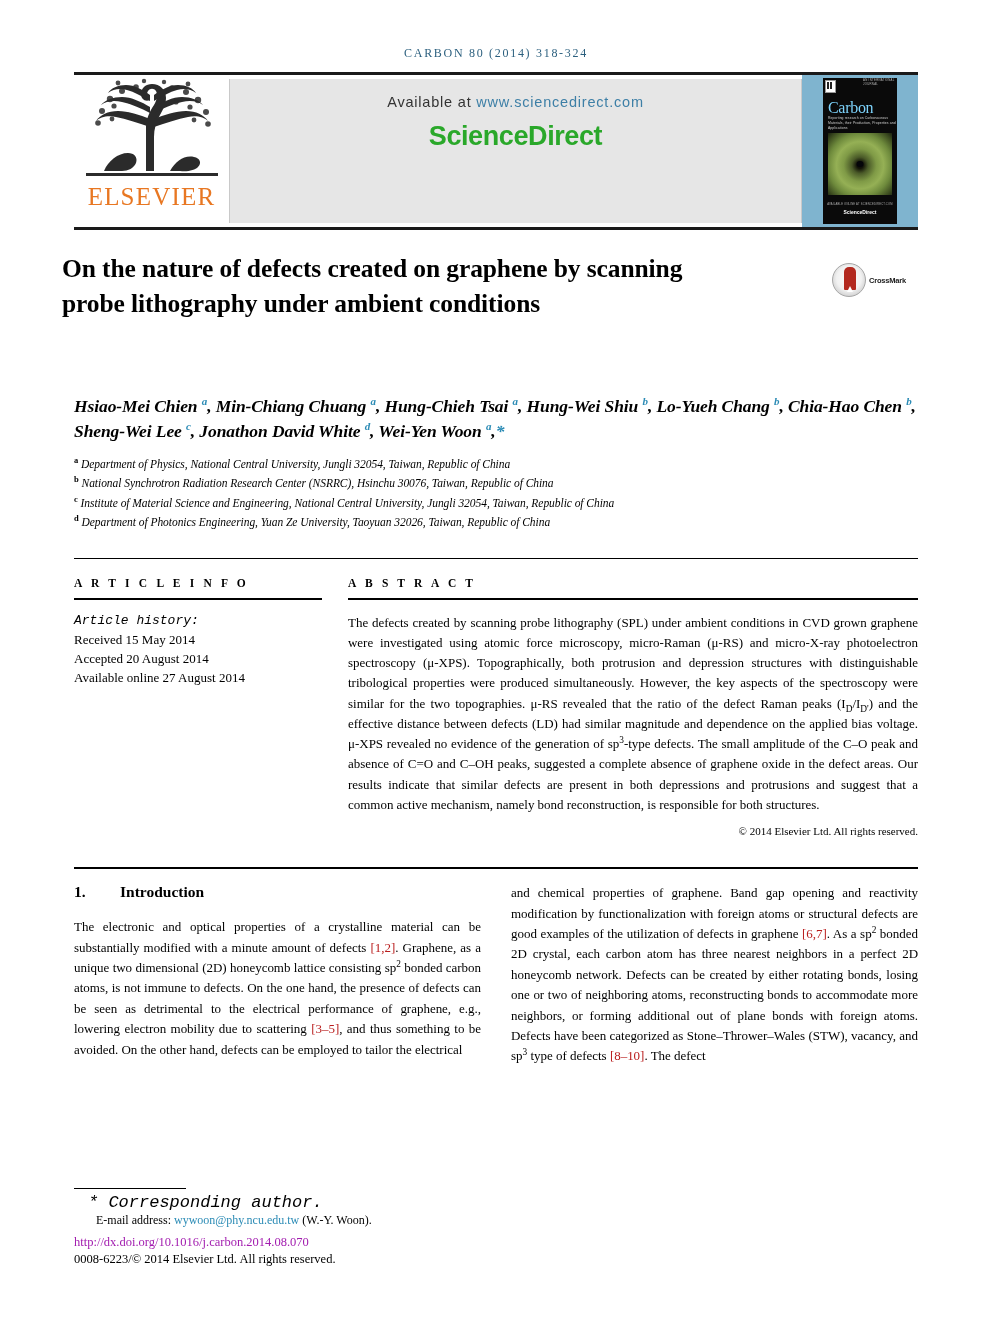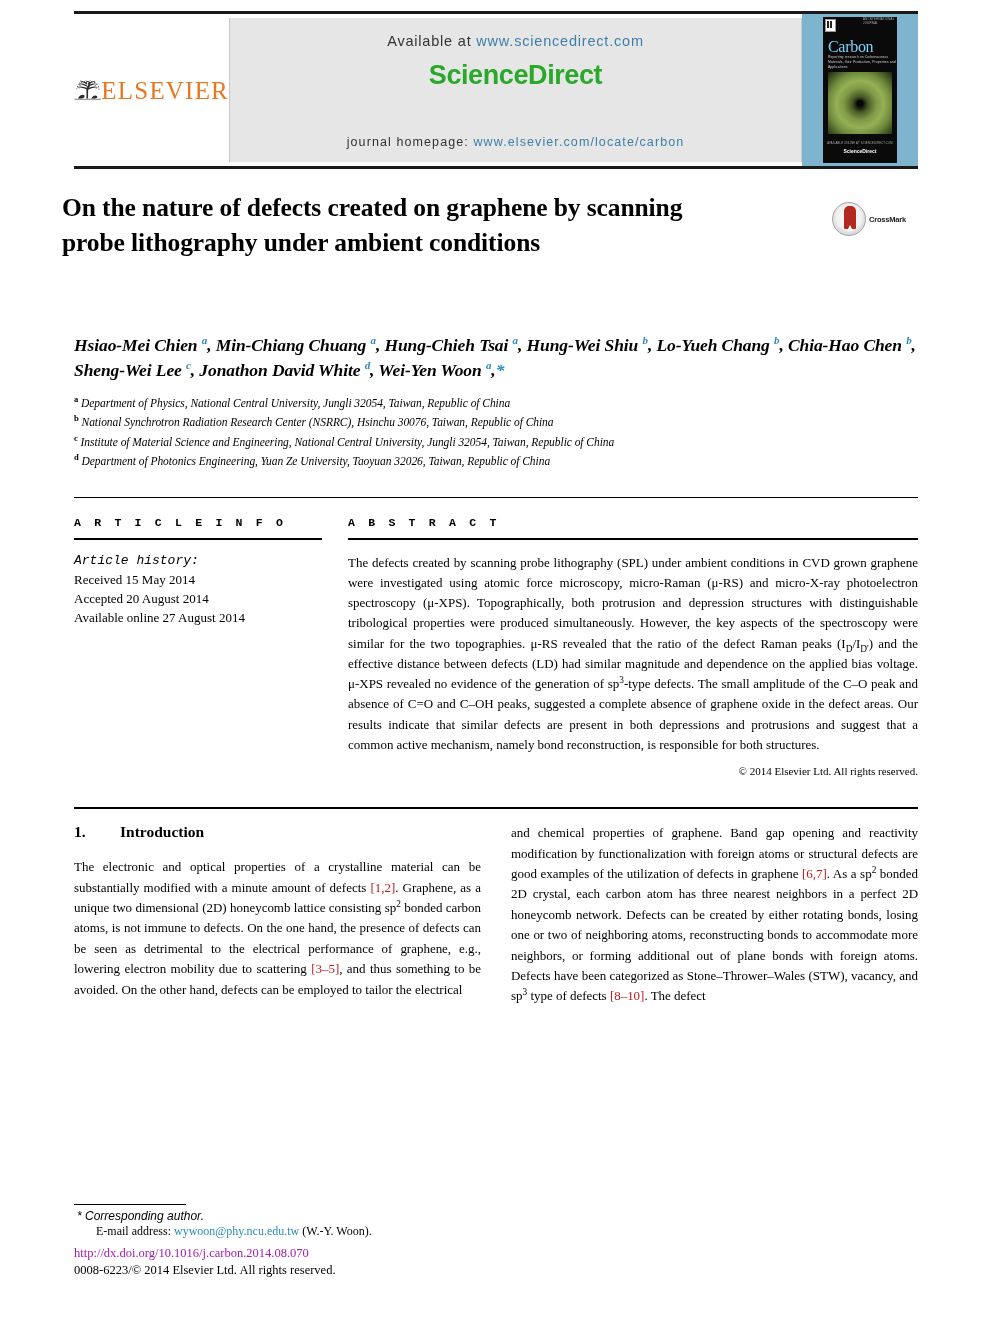--- a/index.html
+++ b/index.html
@@ -41,20 +41,21 @@
     border-bottom: 3px solid #1a1a1a;
     height: 158px;
     display: flex;
     align-items: stretch;
     position: relative;
   }
   .elsevier-block {
     width: 155px;
     flex: 0 0 155px;
     display: flex;
+    flex-direction: column;
     align-items: center;
     justify-content: flex-start;
     padding-top: 0;
     background: #fff;
   }
   .tree-svg { display:block; }
   .elsevier-word {
     font-family: "Liberation Serif", serif;
     font-size: 25px;
     letter-spacing: 1.2px;
@@ -273,21 +274,21 @@
     margin: 26px 74px 0 74px;
     border-top: 1px solid #000;
     padding-top: 18px;
     display: flex;
     gap: 26px;
   }
   .col-info { width: 248px; flex: 0 0 248px; }
   .col-abs  { flex: 1 1 auto; }
 
   .sec-label {
-    font-family: Liberation Mono, monospace;
+    font-family: Liberation Serif, serif;
     font-size: 11.5px;
     font-weight: bold;
     letter-spacing: 3.2px;
     margin: 0 0 9px 0;
   }
   .rule-thick { border-top: 2.5px solid #000; margin-bottom: 13px; }
 
   .hist-title {
     font-family: Liberation Mono, monospace;
     font-style: italic;
@@ -348,24 +349,24 @@
     left: 74px;
     bottom: 56px;
     width: 420px;
   }
   .fn-rule {
     width: 112px;
     border-top: 1px solid #000;
     margin-bottom: 4px;
   }
   .fn-corr {
-    font-family: Liberation Sans, sans-serif;
+    font-family: Liberation Mono, monospace;
     font-style: italic;
-    font-size: 12px;
-    margin-left: 3px;
+    font-size: 17px;
+    margin-left: 14px;
   }
   .fn-email {
     font-family: "Liberation Serif", serif;
     font-size: 12px;
     margin-left: 22px;
     margin-top: 1px;
   }
   .fn-email .mail { color: #2b8bb5; }
   .fn-doi {
     font-family: "Liberation Serif", serif;
@@ -379,20 +380,23 @@
     margin-top: 2px;
   }
   sup.sup { font-size: 0.72em; vertical-align: super; line-height: 0; }
   sub.sub { font-size: 0.72em; vertical-align: sub; line-height: 0; }
 </style>
 </head>
 <body>
 
 <div class="page">
 
+  <div class="running-head">
+    <span class="rh-inner">CARBON 80 (2014) 318-324</span>
+  </div>
 
   <div class="masthead">
 
     <div class="elsevier-block">
       <svg class="tree-svg" width="136" height="108" viewBox="0 0 136 108">
         <g fill="#2b2b2b">
           <path d="M62 96 L62 52 C62 44 66 36 70 30 C73 25 74 20 72 16 C70 13 66 13 64 16 C62 19 63 23 66 25 C61 27 57 24 57 19 C57 13 62 9 68 9 C76 9 82 15 82 23 C82 30 78 36 75 42 C72 48 70 54 70 62 L70 96 Z"></path>
           <path d="M66 44 C56 40 44 36 34 36 C24 36 16 40 12 46 C16 42 24 40 32 42 C42 44 54 48 66 52 Z"></path>
           <path d="M70 44 C80 40 92 36 102 36 C112 36 120 40 124 46 C120 42 112 40 104 42 C94 44 82 48 70 52 Z"></path>
           <path d="M66 32 C58 27 47 22 38 22 C29 22 21 25 17 30 C22 26 30 25 38 27 C47 29 57 33 66 38 Z"></path>
@@ -429,23 +433,20 @@
         </g>
       </svg>
       <div class="elsevier-word">ELSEVIER</div>
     </div>
 
     <div class="sd-block">
       <div class="avail-line">
         <span>Available at </span><span class="url">www.sciencedirect.com</span>
       </div>
       <div class="sd-logo">ScienceDirect</div>
-      <div class="homepage-line">
-        <span>journal homepage: </span><span class="url">www.elsevier.com/locate/carbon</span>
-      </div>
     </div>
 
     <div class="cover-block">
       <div class="cover-inner">
         <div class="els-badge"></div>
         <div class="cover-kicker">AN INTERNATIONAL JOURNAL</div>
         <div class="cover-title">Carbon</div>
         <div class="cover-sub1">Reporting research on Carbonaceous Materials, their Production, Properties and Applications</div>
         <div class="cover-photo"></div>
         <div class="cover-foot1">AVAILABLE ONLINE AT SCIENCEDIRECT.COM</div>

